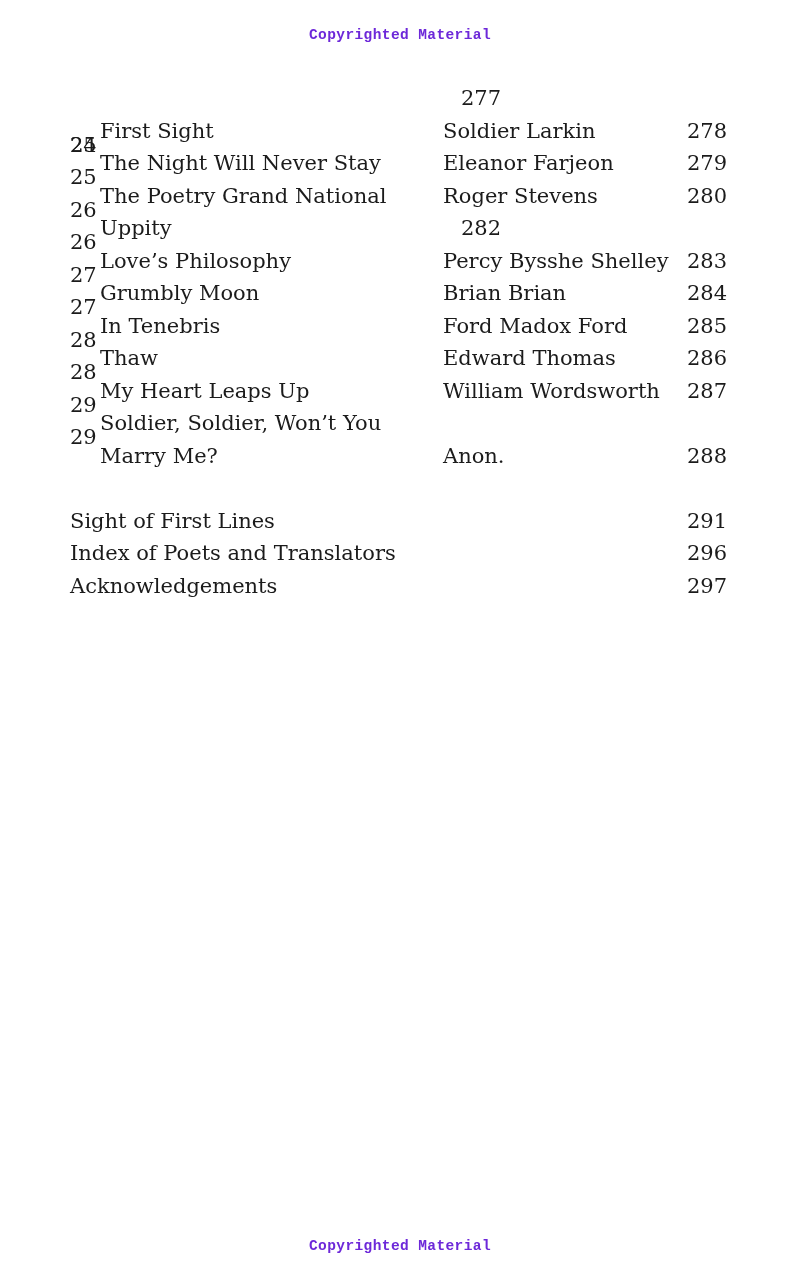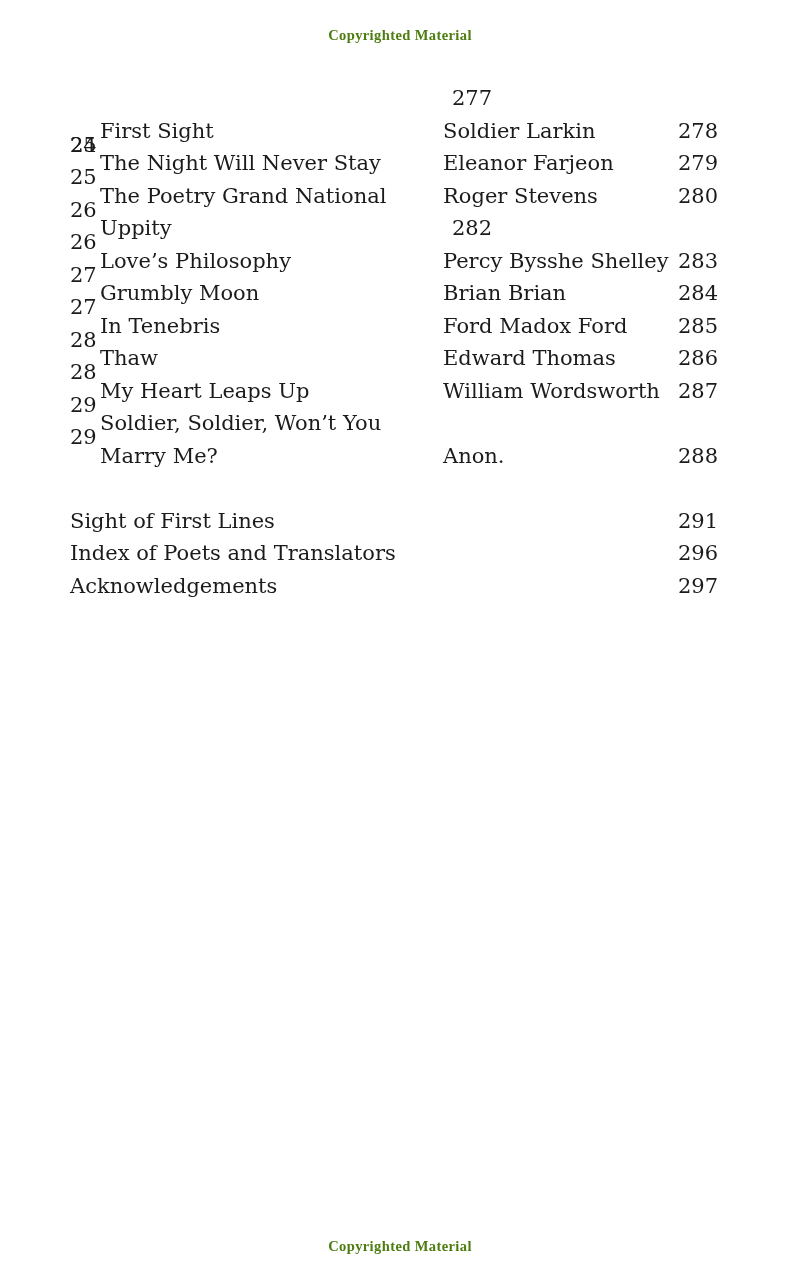--- a/index.html
+++ b/index.html
@@ -11,25 +11,25 @@
     background: #ffffff;
     overflow: hidden;
     font-family: "DejaVu Serif", serif;
     color: #1b1b1b;
   }
   .copyright {
     position: absolute;
     left: 0;
     width: 100%;
     text-align: center;
-    font-family: Liberation Serif, serif;
+    font-family: Liberation Mono, monospace;
     font-weight: 700;
     font-size: 14.5px;
     letter-spacing: 0.4px;
-    color: #4d7c0f;
+    color: #6d28d9;
   }
   .copyright.top { top: 27px; }
   .copyright.bottom { top: 1238px; }
 
   .toc {
     position: absolute;
     left: 70px;
     top: 82px;
     width: 657px;
     font-size: 21px;
@@ -47,21 +47,21 @@
   }
   .title-cell .day {
     position: absolute;
     left: 0;
     top: 14px;
   }
   .title-cell .title2 { display: block; }
   .poet { flex: 1 1 auto; }
   .pagenum {
     flex: 0 0 58px;
-    text-align: center;
+    text-align: right;
   }
   .backmatter-row {
     display: flex;
   }
   .backmatter-row .bm-title { flex: 1 1 auto; }
   .spacer { height: 32.5px; }
 
   .leaf-logo {
     position: absolute;
     left: 658px;

